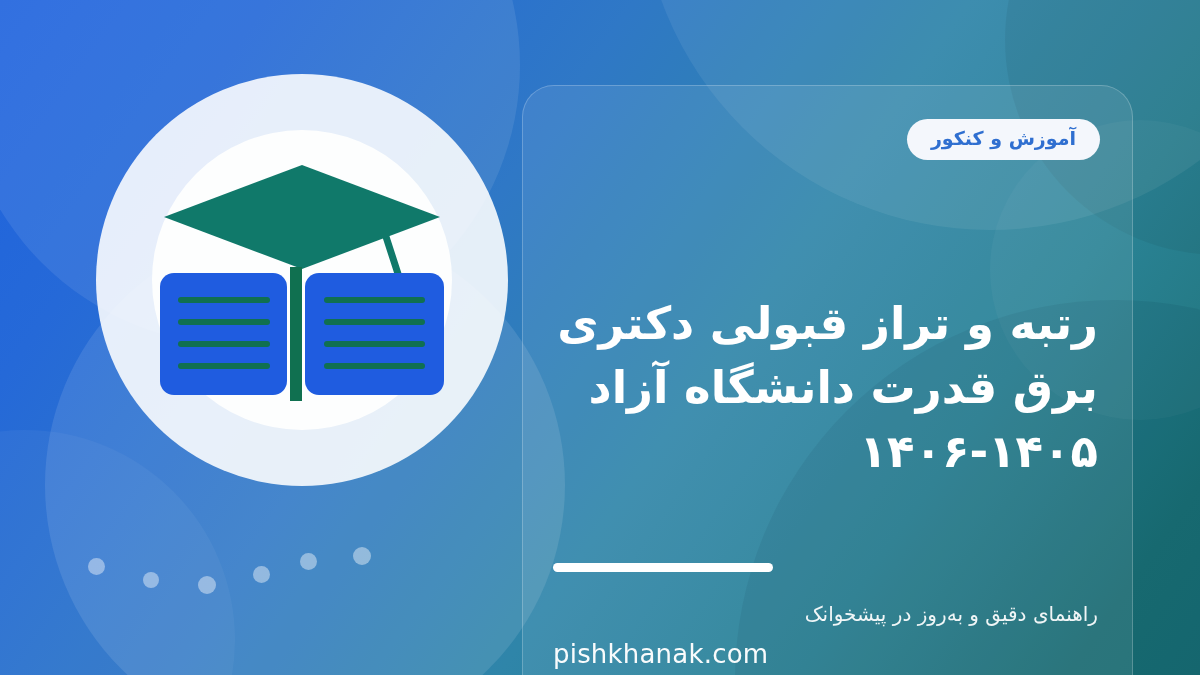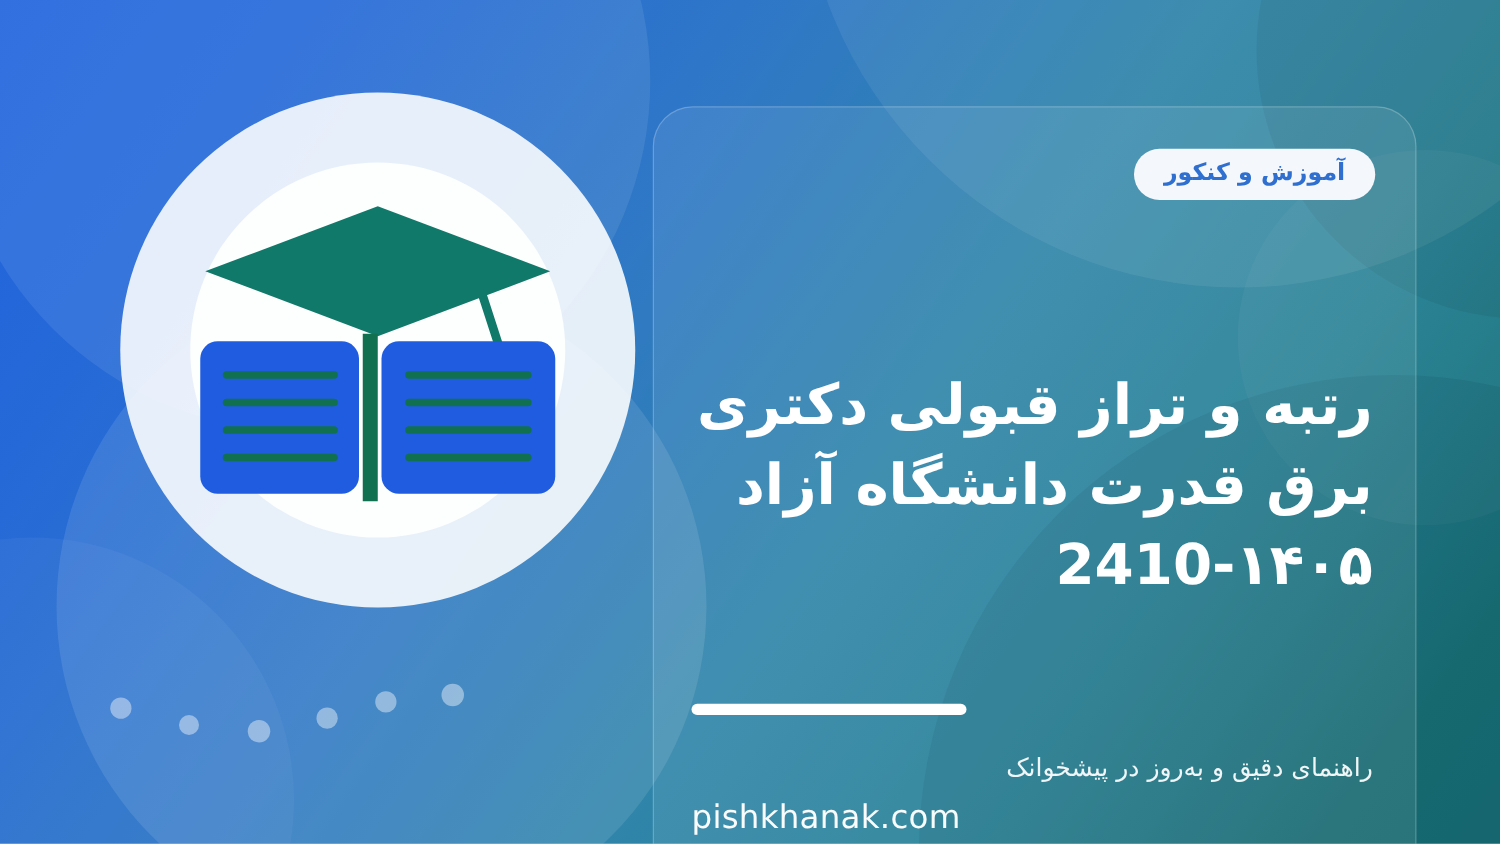--- a/index.html
+++ b/index.html
@@ -142,21 +142,21 @@
         <rect x="172" y="164" width="101" height="6" rx="3" fill="#107050"></rect>
         <rect x="172" y="186" width="101" height="6" rx="3" fill="#107050"></rect>
         <rect x="172" y="208" width="101" height="6" rx="3" fill="#107050"></rect>
       </svg>
     </div>
   </div>
 
   <div class="card">
     <div class="badge">آموزش و کنکور</div>
 
-    <h1 class="headline">رتبه و تراز قبولی دکتری برق قدرت دانشگاه آزاد ۱۴۰۵-2410</h1>
+    <h1 class="headline">رتبه و تراز قبولی دکتری برق قدرت دانشگاه آزاد ۱۴۰۵-۱۴۰۶</h1>
 
     <p class="subline">راهنمای دقیق و به‌روز در پیشخوانک</p>
 
     <div class="domain">pishkhanak.com</div>
 
     <div class="accent-bar"></div>
   </div>
 
 </div>
 

